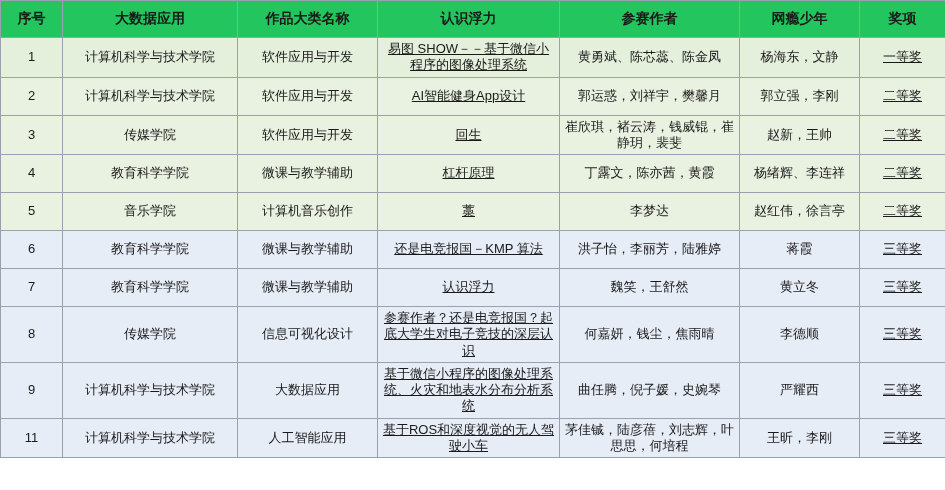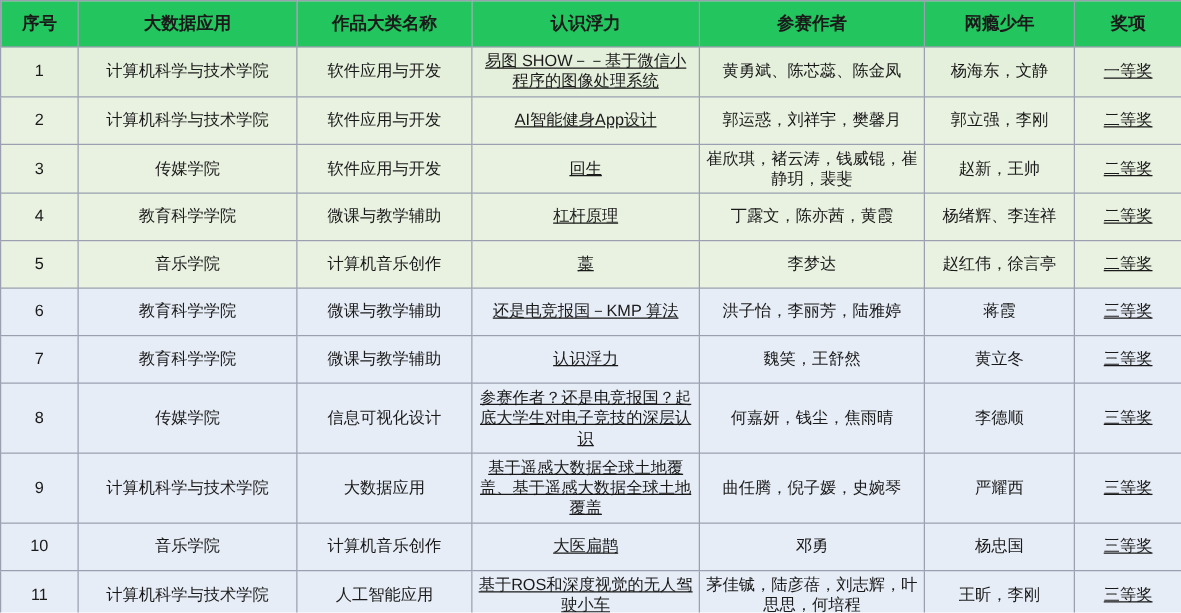--- a/index.html
+++ b/index.html
@@ -146,32 +146,23 @@
       <td>信息可视化设计</td>
       <td class="c-work">参赛作者？还是电竞报国？起底大学生对电子竞技的深层认识</td>
       <td>何嘉妍，钱尘，焦雨晴</td>
       <td>李德顺</td>
       <td class="c-award">三等奖</td>
     </tr>
     <tr class="tier3">
       <td class="c-num">9</td>
       <td>计算机科学与技术学院</td>
       <td>大数据应用</td>
-      <td class="c-work">基于遥感大数据全球土地覆盖、基于遥感大数据全球土地覆盖</td>
+      <td class="c-work">基于微信小程序的图像处理系统、火灾和地表水分布分析系统</td>
       <td>曲任腾，倪子媛，史婉琴</td>
       <td>严耀西</td>
-      <td class="c-award">三等奖</td>
-    </tr>
-    <tr class="tier3 row-h-1">
-      <td class="c-num">10</td>
-      <td>音乐学院</td>
-      <td>计算机音乐创作</td>
-      <td class="c-work">大医扁鹊</td>
-      <td>邓勇</td>
-      <td>杨忠国</td>
       <td class="c-award">三等奖</td>
     </tr>
     <tr class="tier3">
       <td class="c-num">11</td>
       <td>计算机科学与技术学院</td>
       <td>人工智能应用</td>
       <td class="c-work">基于ROS和深度视觉的无人驾驶小车</td>
       <td>茅佳铖，陆彦蓓，刘志辉，叶思思，何培程</td>
       <td>王昕，李刚</td>
       <td class="c-award">三等奖</td>

